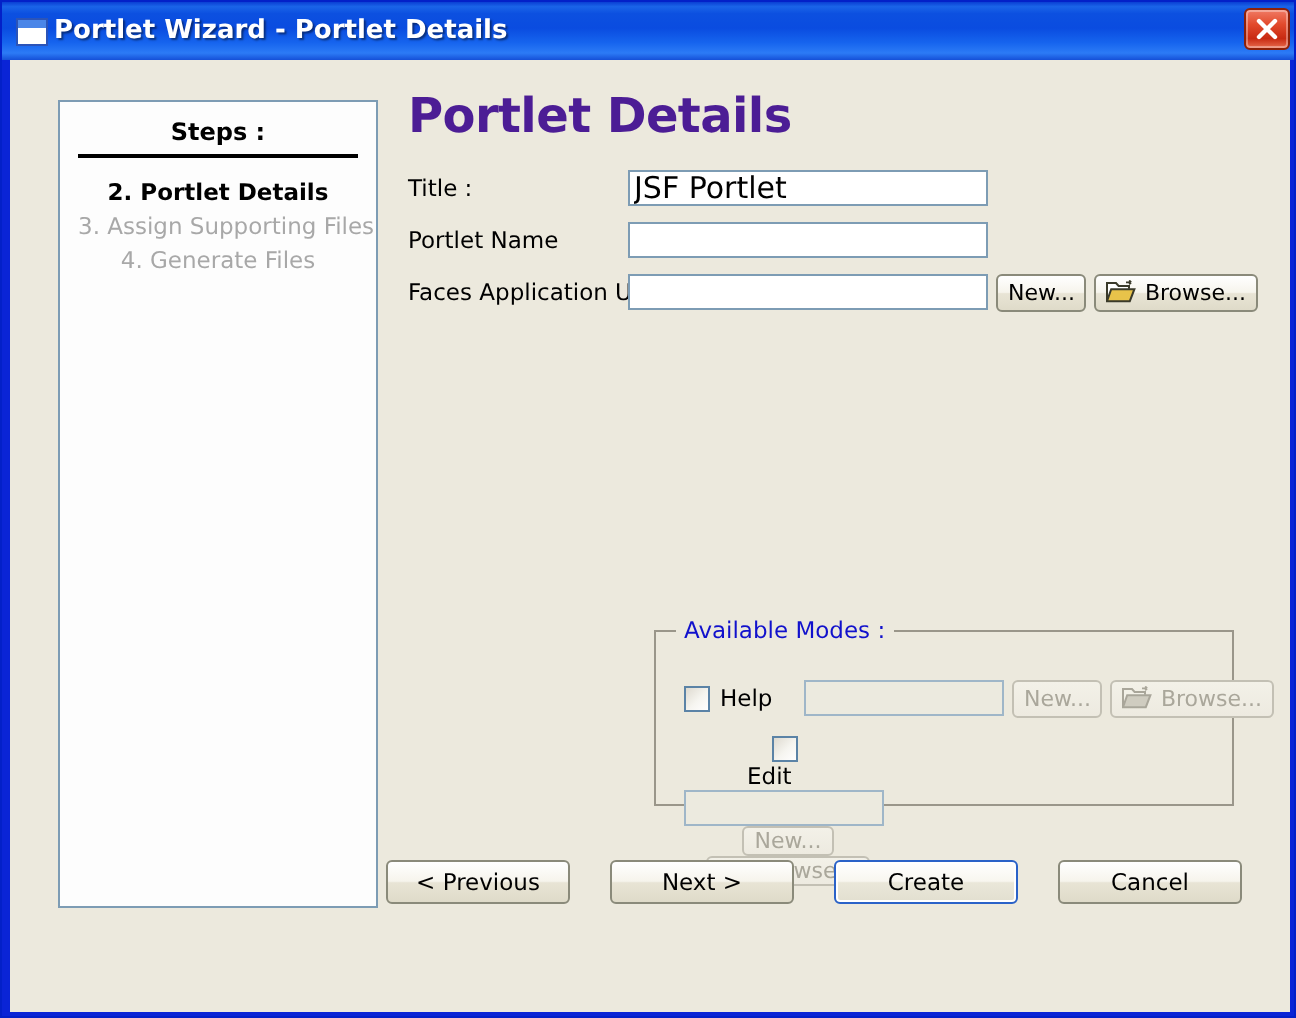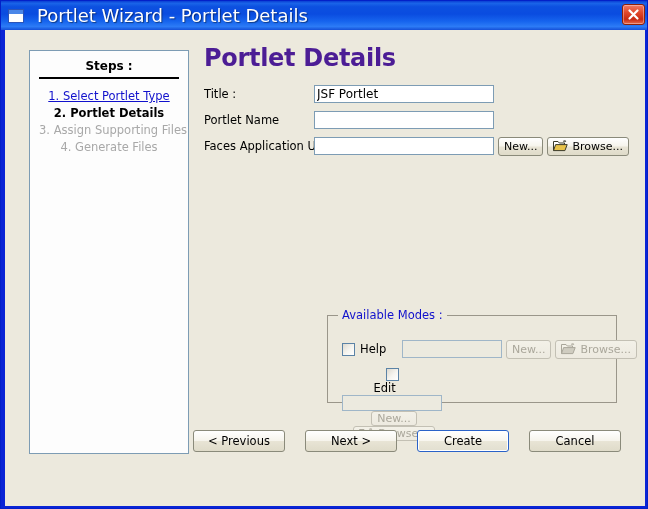--- a/index.html
+++ b/index.html
@@ -42,24 +42,24 @@
     flex: 0 0 auto;
   }
   .title-icon::before {
     content: "";
     position: absolute;
     left: 0; top: 0; right: 0;
     height: 4px;
     background: #4a86e8;
   }
   .title-text {
-    margin-left: 13px;
+    margin-left: 3px;
     color: #ffffff;
-    font-size: 18px;
-    font-weight: normal;
+    font-size: 13px;
+    font-weight: bold;
     letter-spacing: 0px;
     text-shadow: 1px 1px 1px rgba(0,0,0,.45);
     white-space: nowrap;
   }
   .close-btn {
     position: absolute;
     right: 4px; top: 3px;
     width: 23px; height: 21px;
     border-radius: 3px;
     background: linear-gradient(to bottom, #f07b65 0%, #e24a2c 38%, #c82a12 75%, #e86b4d 100%);
@@ -138,21 +138,21 @@
     color: #000000;
     flex: 0 0 auto;
     white-space: nowrap;
   }
   .tf {
     height: 18px;
     box-sizing: border-box;
     background: #ffffff;
     border: 1px solid #7d9cb4;
     font-family: "DejaVu Sans", "Liberation Sans", sans-serif;
-    font-size: 12px;
+    font-size: 15px;
     color: #000000;
     padding: 0 2px;
     outline: none;
   }
   .tf.w-title  { width: 180px; }
   .tf.w-url    { width: 180px; }
   
   .btn {
     font-family: "DejaVu Sans", "Liberation Sans", sans-serif;
     font-size: 11.5px;
@@ -261,21 +261,20 @@
         <path d="M2.5 2.5 L10.5 10.5 M10.5 2.5 L2.5 10.5" stroke="#ffffff" stroke-width="2.2" stroke-linecap="round"></path>
       </svg>
     </div>
   </div>
 
   <div class="client">
 
     <div class="steps-panel">
       <div class="steps-title">Steps :</div>
       <div class="steps-rule"></div>
-      <div class="step link">1. Select Portlet Type</div>
       <div class="step current">2. Portlet Details</div>
       <div class="step future">3. Assign Supporting Files</div>
       <div class="step future">4. Generate Files</div>
     </div>
 
     <div class="main">
       <div class="page-title">Portlet Details</div>
 
       <div class="form-row">
         <div class="form-label">Title :</div>

